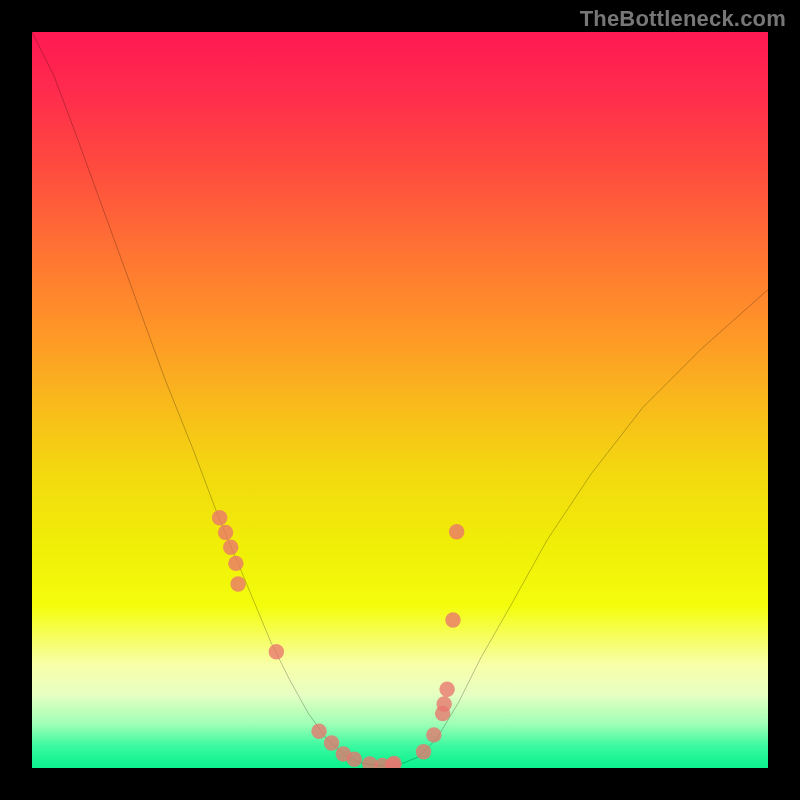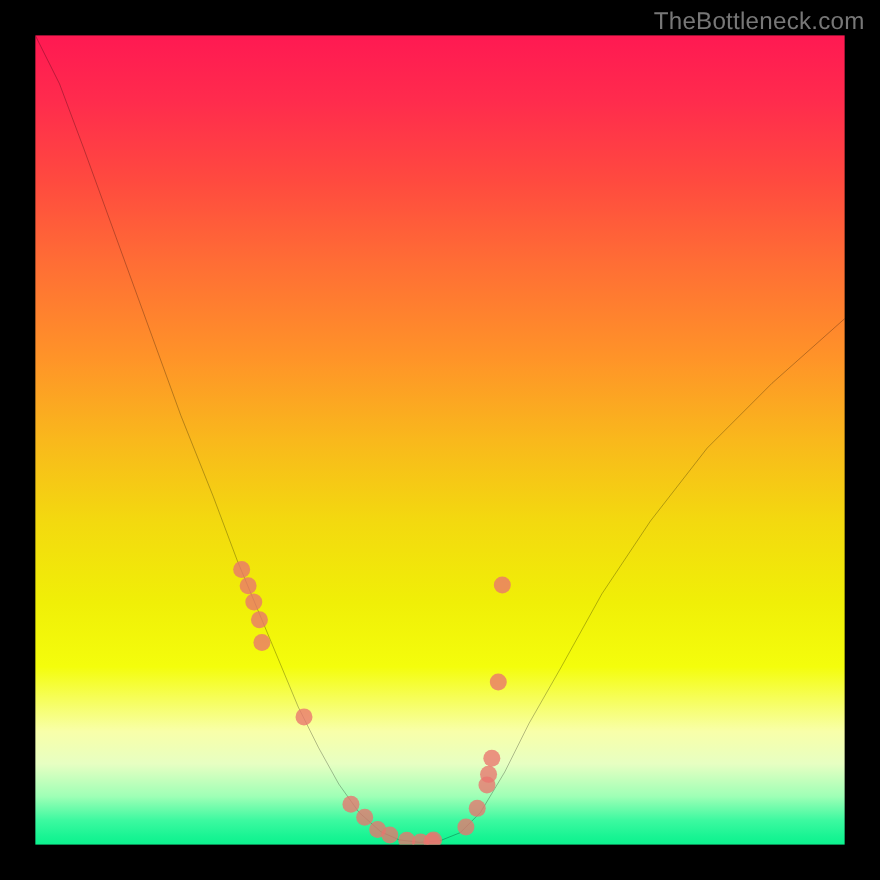--- a/index.html
+++ b/index.html
@@ -46,21 +46,21 @@
       #18f493 99%,
       #0cf28e 100%
     );
   }
   .watermark {
     position: absolute;
     top: 6px;
     right: 14px;
     color: #777;
     font-size: 22px;
-    font-weight: 400;
+    font-weight: 700;
     letter-spacing: 0.2px;
     user-select: none;
   }
   svg.curve {
     position: absolute;
     inset: 0;
     width: 736px;
     height: 736px;
   }
   .dot {

